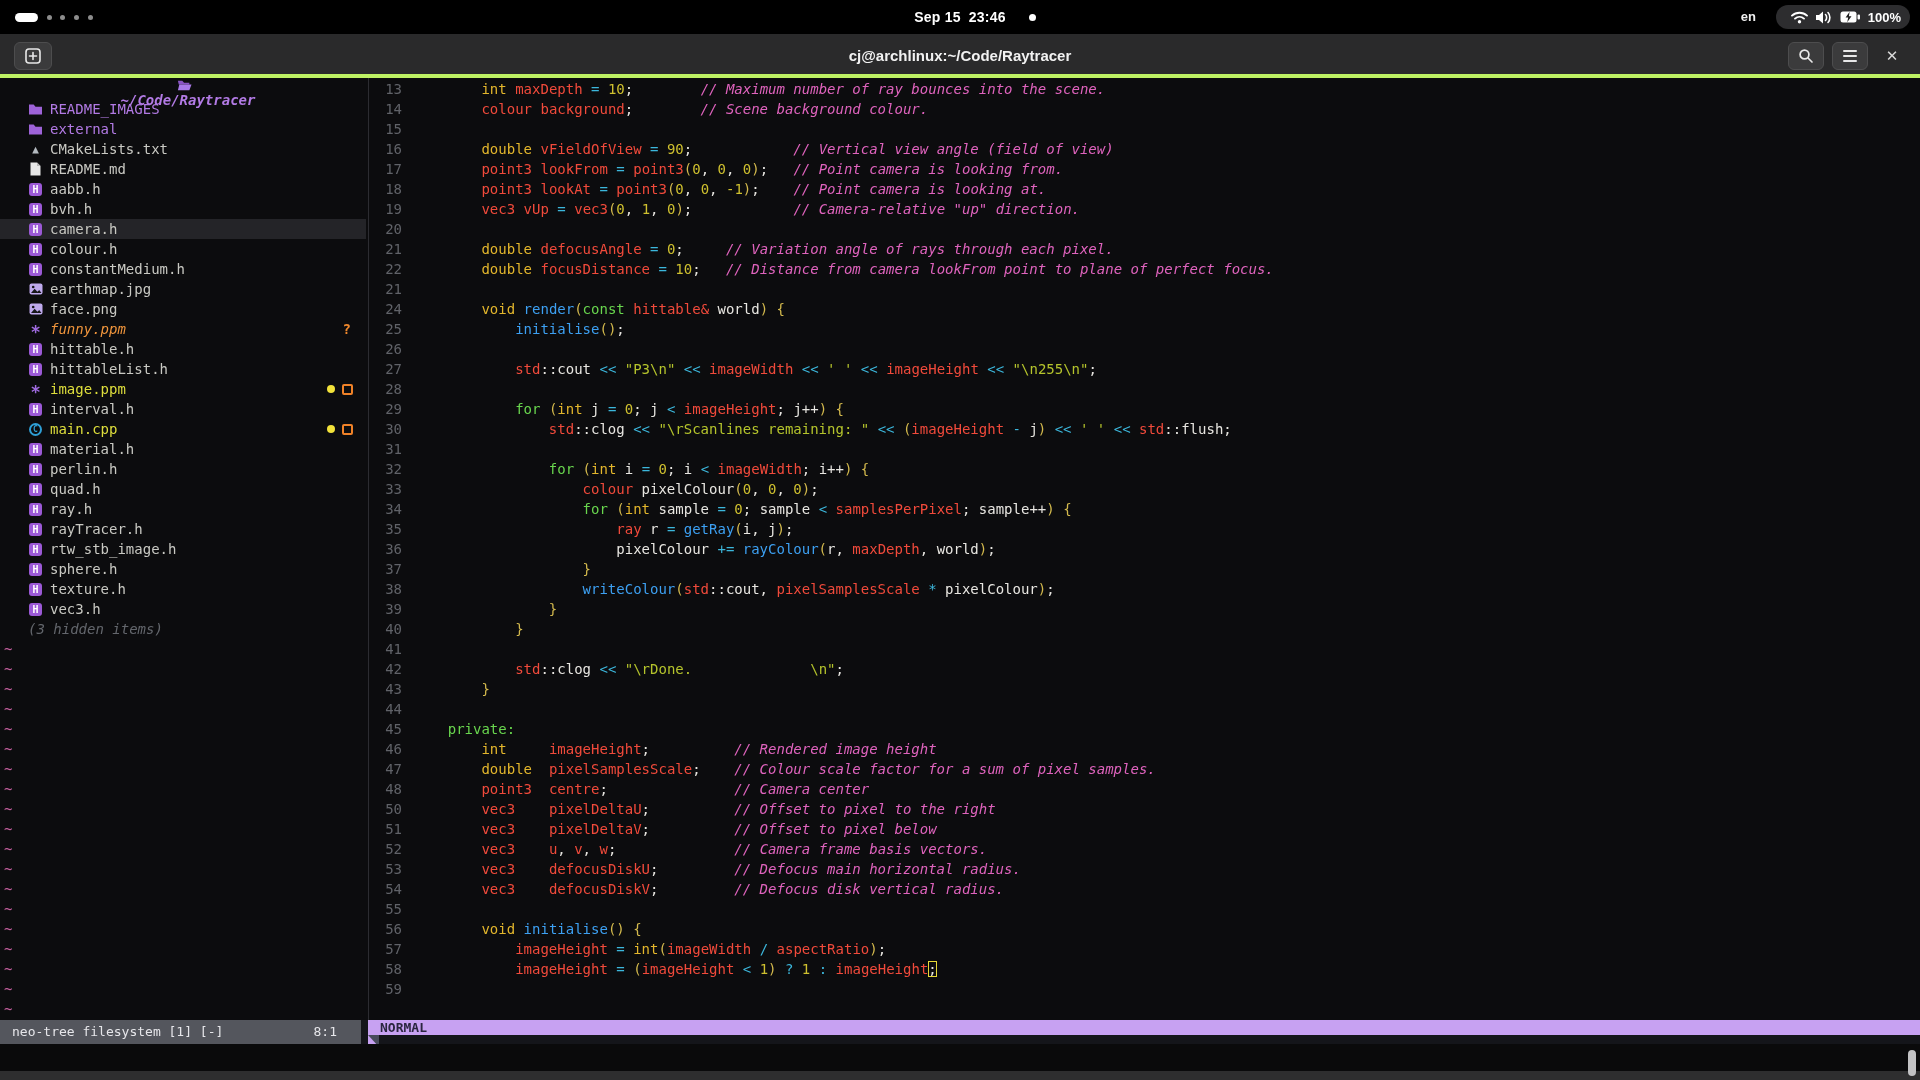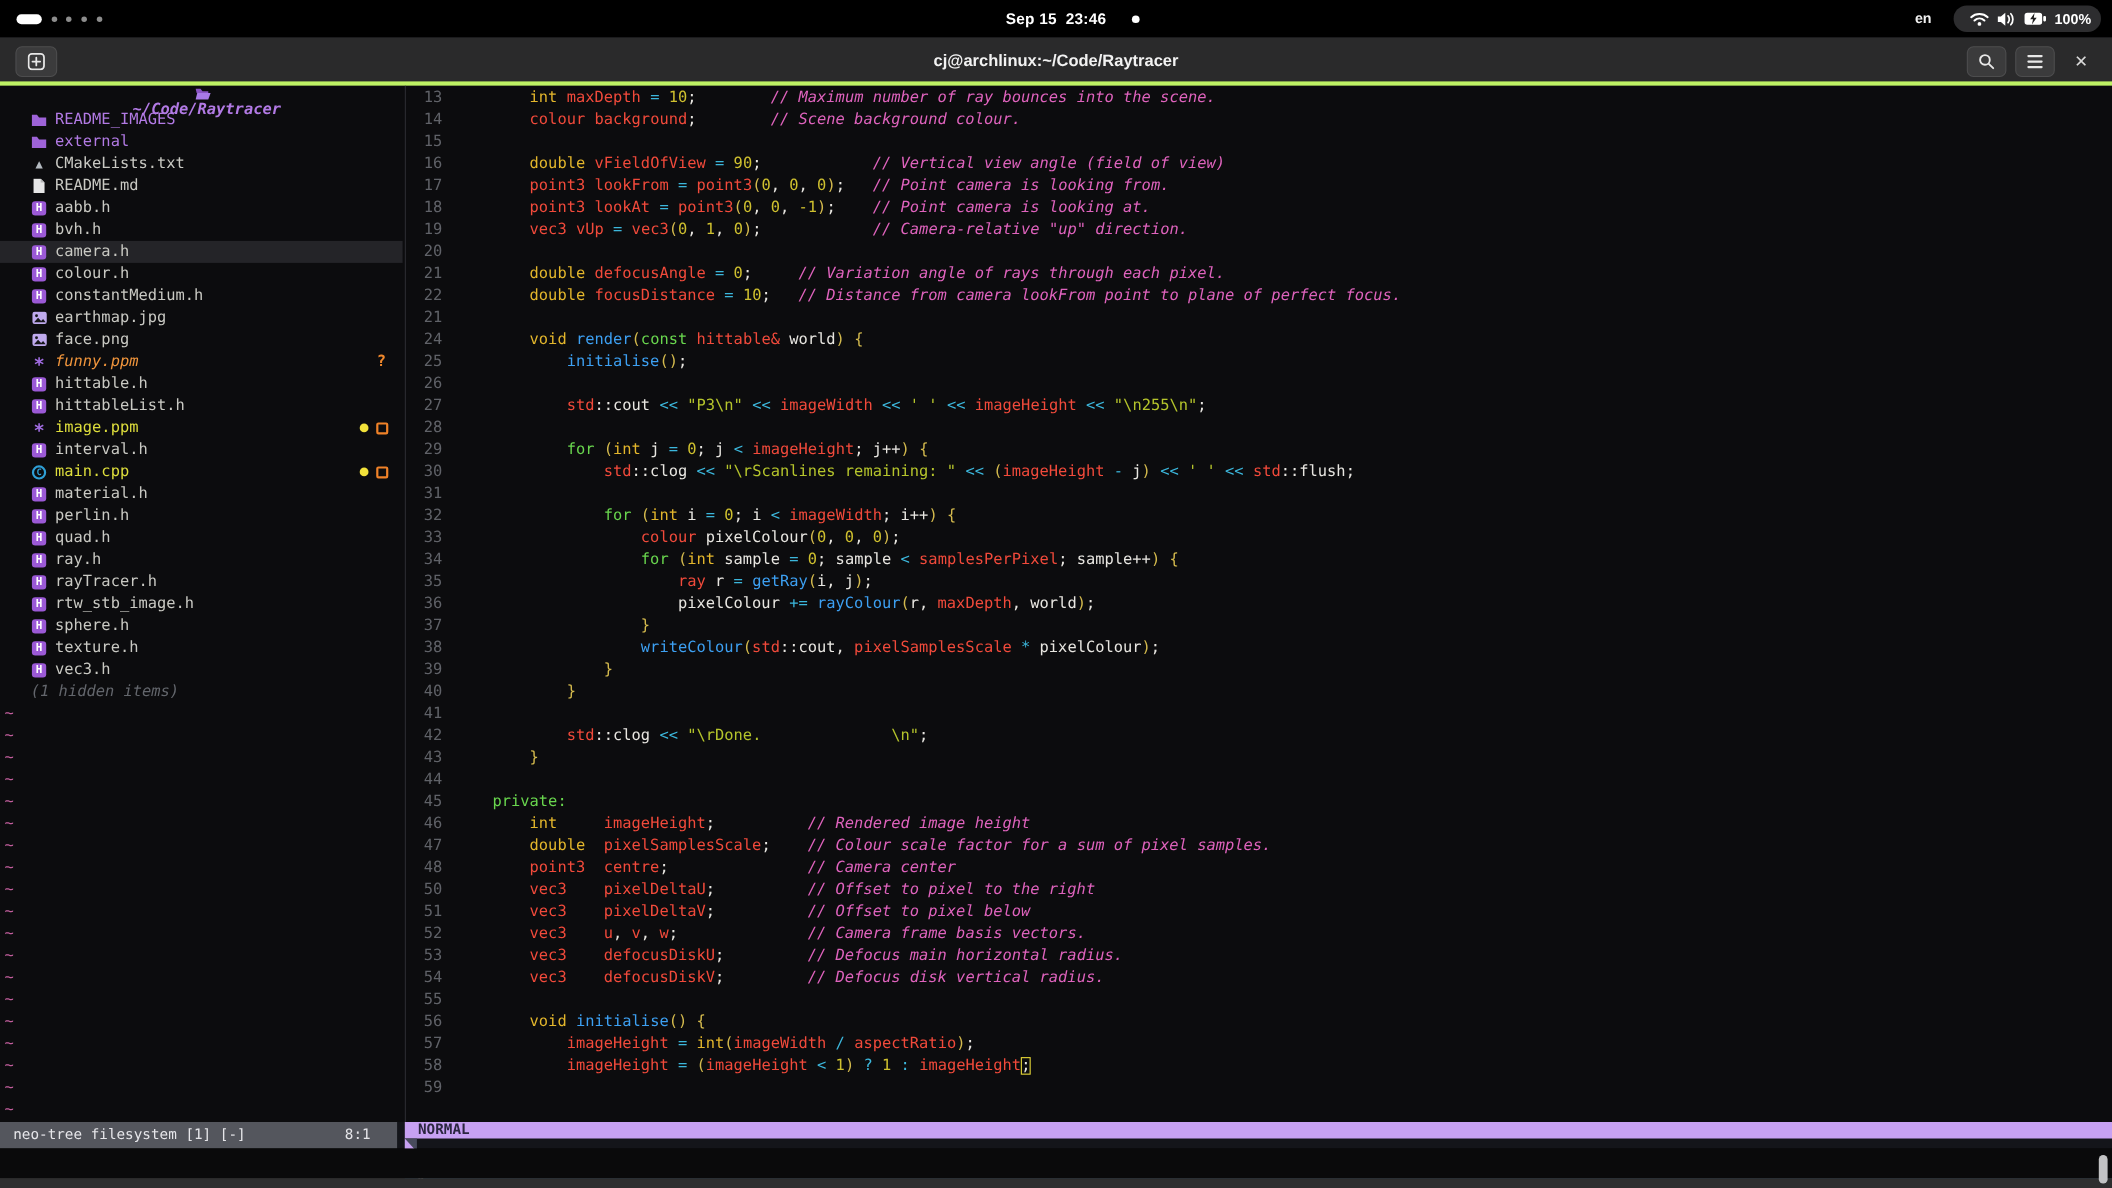--- a/index.html
+++ b/index.html
@@ -195,21 +195,21 @@
       <div class="nt-row"><span class="nt-icon"><span class="cbox">C</span></span><span class="nt-name modified">main.cpp</span><span class="git-dot"></span><span class="git-sq"></span></div>
       <div class="nt-row"><span class="nt-icon"><span class="hbox">H</span></span><span class="nt-name file">material.h</span></div>
       <div class="nt-row"><span class="nt-icon"><span class="hbox">H</span></span><span class="nt-name file">perlin.h</span></div>
       <div class="nt-row"><span class="nt-icon"><span class="hbox">H</span></span><span class="nt-name file">quad.h</span></div>
       <div class="nt-row"><span class="nt-icon"><span class="hbox">H</span></span><span class="nt-name file">ray.h</span></div>
       <div class="nt-row"><span class="nt-icon"><span class="hbox">H</span></span><span class="nt-name file">rayTracer.h</span></div>
       <div class="nt-row"><span class="nt-icon"><span class="hbox">H</span></span><span class="nt-name file">rtw_stb_image.h</span></div>
       <div class="nt-row"><span class="nt-icon"><span class="hbox">H</span></span><span class="nt-name file">sphere.h</span></div>
       <div class="nt-row"><span class="nt-icon"><span class="hbox">H</span></span><span class="nt-name file">texture.h</span></div>
       <div class="nt-row"><span class="nt-icon"><span class="hbox">H</span></span><span class="nt-name file">vec3.h</span></div>
-      <div class="nt-row"><span class="nt-name hidden">(1 hidden items)</span></div>
+      <div class="nt-row"><span class="nt-name hidden">(3 hidden items)</span></div>
     </div>
   <div class="tildes" id="tildes">~
 ~
 ~
 ~
 ~
 ~
 ~
 ~
 ~

